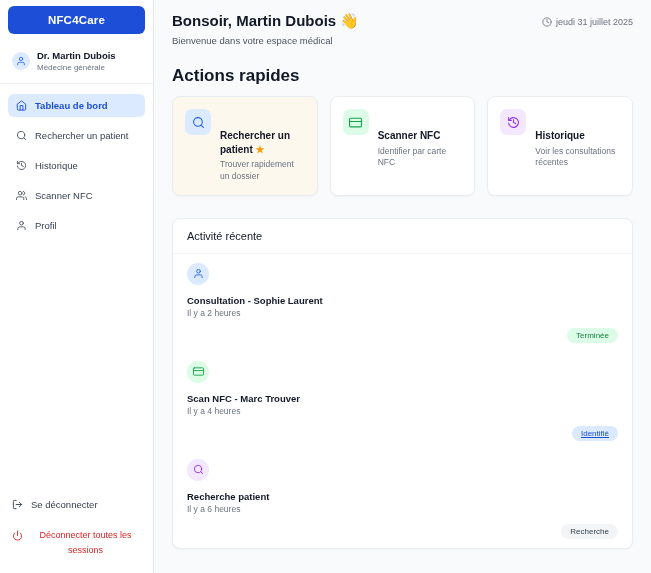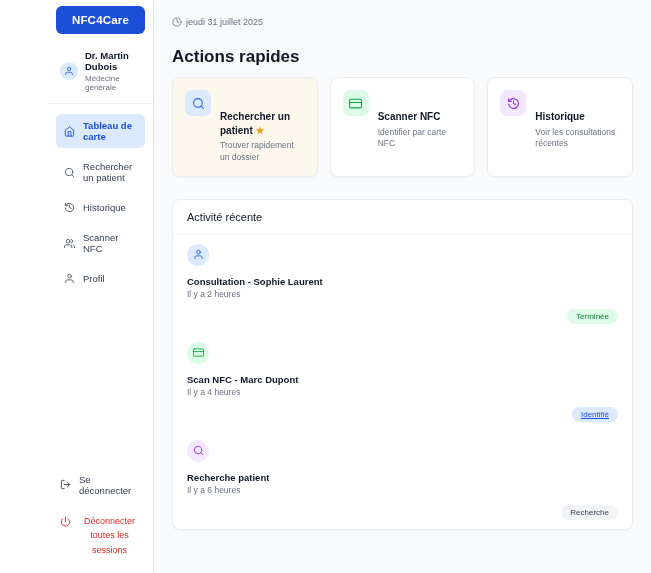--- a/index.html
+++ b/index.html
@@ -10,21 +10,21 @@
     background: #f9fafb;
     -webkit-font-smoothing: antialiased;
   }
   .app { display: flex; width: 651px; height: 573px; }
 
   
   .sidebar {
     width: 154px; min-width: 154px;
     background: #ffffff;
     border-right: 1px solid #e5e7eb;
-    display: flex; flex-direction: column; padding-left: 48px;
+    display: flex; flex-direction: column;
   }
   .brand {
     margin: 6px 8px 8px;
     background: #1d4ed8; color: #ffffff;
     font-weight: bold; font-size: 11.5px;
     text-align: center; padding: 8px 4px;
     border-radius: 6px; letter-spacing: .2px;
   }
   .user {
     display: flex; align-items: center; gap: 7px;
@@ -144,21 +144,21 @@
     </div>
 
     <nav class="nav">
       <div class="nav-item active">
         <span class="nav-icon">
           <svg viewBox="0 0 24 24" fill="none" stroke="currentColor" stroke-width="2" stroke-linecap="round" stroke-linejoin="round">
               <path d="M3 9l9-7 9 7v11a2 2 0 0 1-2 2H5a2 2 0 0 1-2-2z"></path>
               <polyline points="9 22 9 12 15 12 15 22"></polyline>
             </svg>
         </span>
-        <span>Tableau de carte</span>
+        <span>Tableau de bord</span>
       </div>
       <div class="nav-item">
         <span class="nav-icon">
           <svg viewBox="0 0 24 24" fill="none" stroke="currentColor" stroke-width="2" stroke-linecap="round" stroke-linejoin="round">
               <circle cx="11" cy="11" r="8"></circle>
               <line x1="21" y1="21" x2="16.65" y2="16.65"></line>
             </svg>
         </span>
         <span>Rechercher un patient</span>
       </div>
@@ -215,20 +215,24 @@
             </svg>
         </span>
         <span class="txt">Déconnecter toutes les sessions</span>
       </div>
     </div>
   </aside>
 
   <main class="main">
 
     <div class="main-header">
+      <div>
+        <h1><span>Bonsoir, Martin Dubois</span> <span class="wave">👋</span></h1>
+        <div class="subtitle">Bienvenue dans votre espace médical</div>
+      </div>
       <div class="date">
         <span style="display:flex;">
           <svg viewBox="0 0 24 24" fill="none" stroke="currentColor" stroke-width="2" stroke-linecap="round" stroke-linejoin="round">
               <circle cx="12" cy="12" r="10"></circle>
               <polyline points="12 6 12 12 16 14"></polyline>
             </svg>
         </span>
         <span>jeudi 31 juillet 2025</span>
       </div>
     </div>
@@ -293,21 +297,21 @@
       </div>
 
       <div class="activity-row">
         <span class="act-icon ic-green">
           <svg viewBox="0 0 24 24" fill="none" stroke="currentColor" stroke-width="2" stroke-linecap="round" stroke-linejoin="round">
               <rect x="1" y="4" width="22" height="16" rx="2" ry="2"></rect>
               <line x1="1" y1="10" x2="23" y2="10"></line>
             </svg>
         </span>
         <div>
-          <div class="act-title">Scan NFC - Marc Dupont</div>
+          <div class="act-title">Scan NFC - Marc Trouver</div>
           <div class="act-time">Il y a 4 heures</div>
         </div>
         <span class="badge badge-blue">Identifié</span>
       </div>
 
       <div class="activity-row">
         <span class="act-icon ic-purple">
           <svg viewBox="0 0 24 24" fill="none" stroke="currentColor" stroke-width="2" stroke-linecap="round" stroke-linejoin="round">
               <circle cx="11" cy="11" r="8"></circle>
               <line x1="21" y1="21" x2="16.65" y2="16.65"></line>

